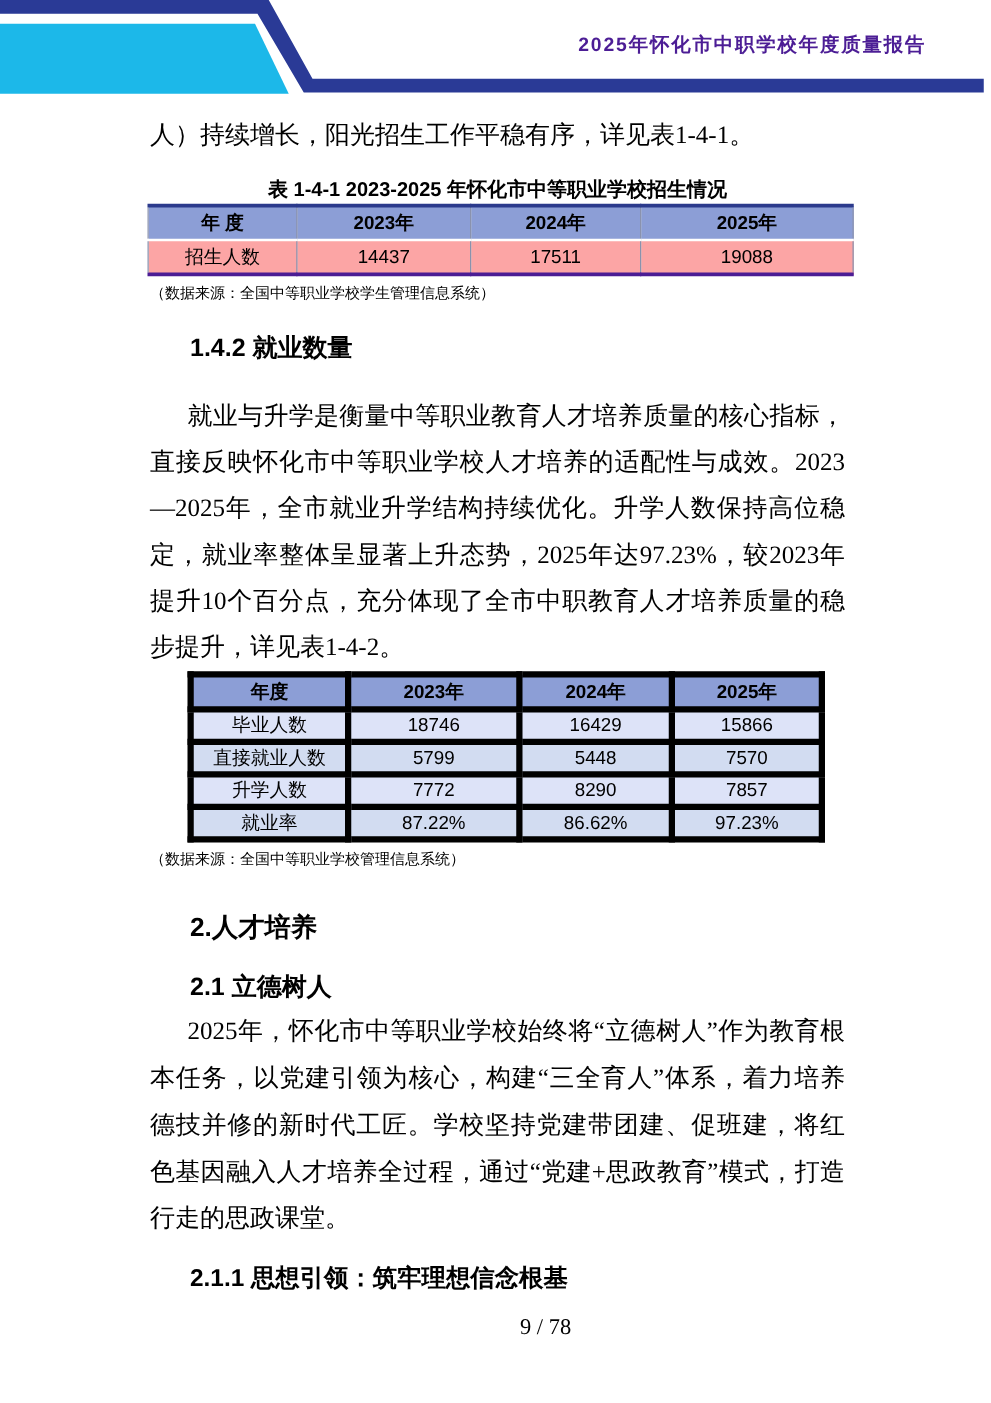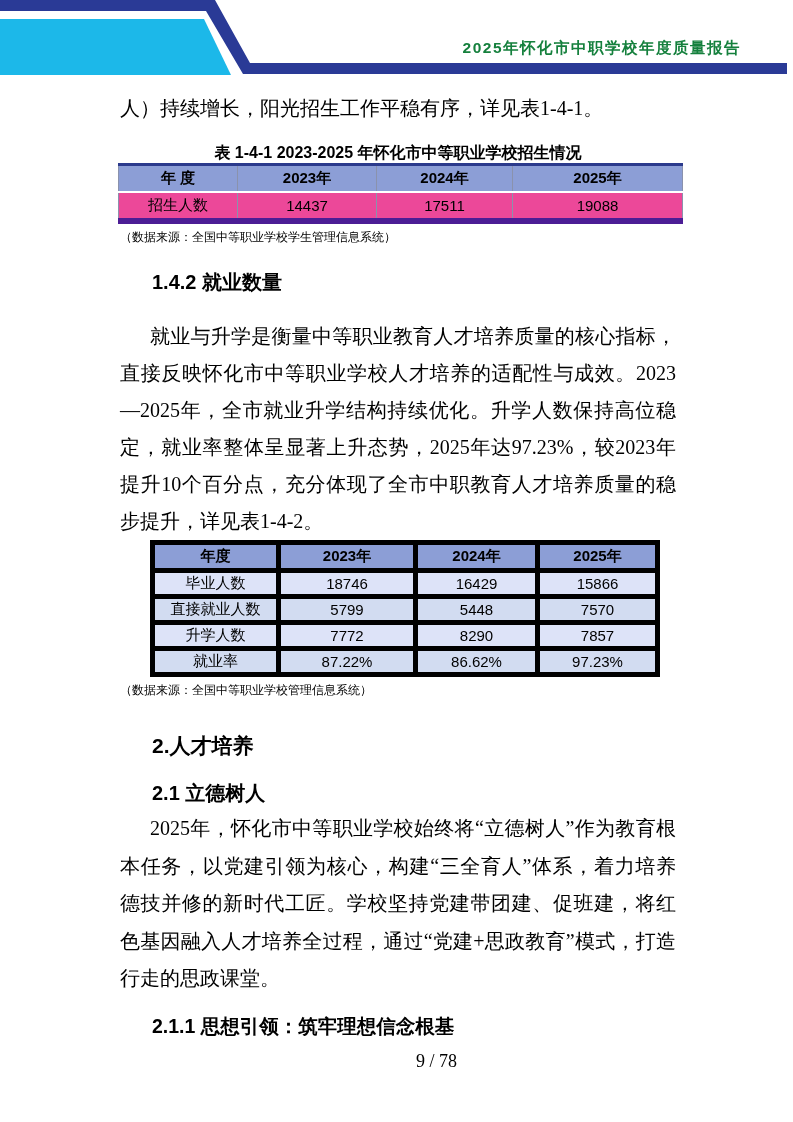--- a/index.html
+++ b/index.html
@@ -14,27 +14,27 @@
   }
 
   
   .header-deco {
     position: absolute;
     top: 0; left: 0;
     width: 793px; height: 80px;
   }
   .header-title {
     position: absolute;
-    top: 38px;
+    top: 26px;
     right: 52px;
     font-family: "Liberation Sans", sans-serif;
     font-weight: bold;
     font-size: 15.5px;
     letter-spacing: 1.5px;
-    color: #15803d;
+    color: #4c1d95;
   }
 
   
   .content {
     position: absolute;
     top: 0; left: 120px;
     width: 556px;
     padding-top: 90px;
   }
 
@@ -58,37 +58,37 @@
 
   
   .table1 {
     border-collapse: collapse;
     table-layout: fixed;
     width: 564px;
     margin-left: -2px;
     margin-top: 0;
     font-family: "Liberation Sans", sans-serif;
     border-top: 3px solid #2b3a8c;
-    border-bottom: 6px solid #4c1d95;
+    border-bottom: 3px solid #4c1d95;
   }
   .table1 th, .table1 td {
     border-left: 1px solid #8a92ad;
     border-right: 1px solid #8a92ad;
     text-align: center;
     font-size: 15px;
     padding: 0;
   }
   .table1 thead th {
     background: #8c9ed6;
     font-weight: bold;
     height: 25px;
     border-bottom: 2px solid #ffffff;
   }
   .table1 tbody td {
-    background: #ec4899;
+    background: #fca5a5;
     font-weight: normal;
     height: 25px;
   }
 
   .source-note {
     font-size: 12px;
     line-height: 18px;
     margin-top: 4px;
   }
   .source-note-2 { margin-right: 21px; }

